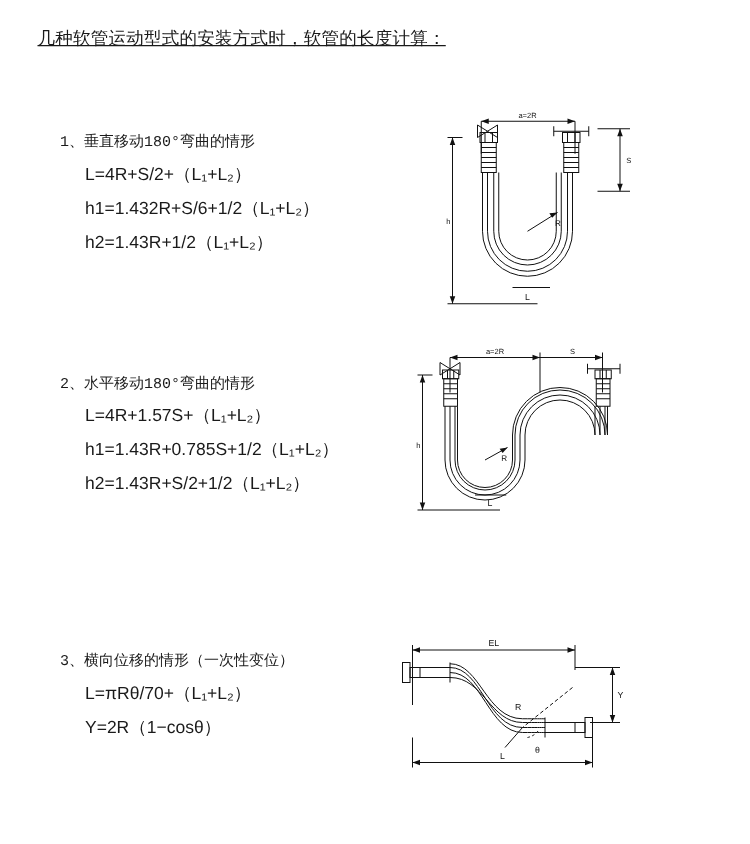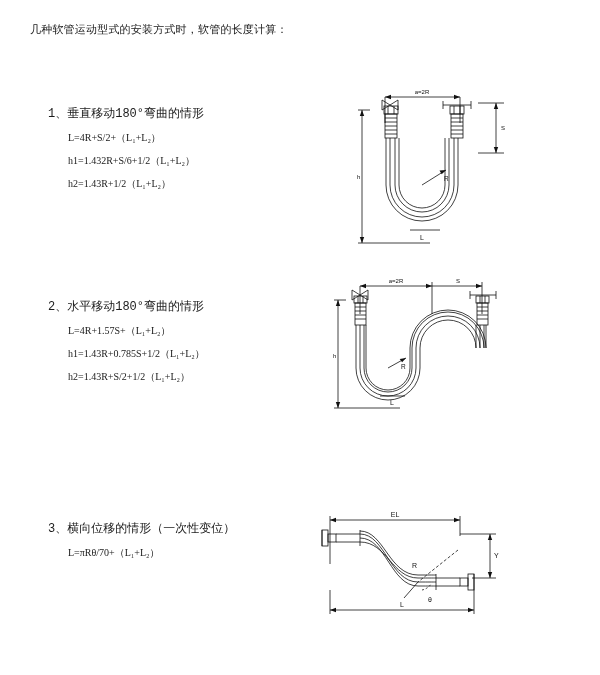--- a/index.html
+++ b/index.html
@@ -16,23 +16,24 @@
     overflow: hidden;
   }
   .page {
     position: absolute;
     inset: 0;
   }
   .heading {
     position: absolute;
     left: 30px;
     top: 22px;
-    font-size: 11px;
+    font-size: 14px;
     letter-spacing: 0.2px;
     white-space: nowrap;
+    text-decoration: underline;
   }
   .section {
     position: absolute;
     left: 0;
     width: 600px;
   }
   .sec1 { top: 105px; }
   .sec2 { top: 298px; }
   .sec3 { top: 520px; }
 
@@ -42,25 +43,24 @@
     top: 0;
     width: 250px;
   }
   .sec-title {
     font-size: 12px;
     white-space: nowrap;
     margin-bottom: 9px;
     font-family: Liberation Mono, monospace;
   }
   .formula {
-    font-size: 10px;
+    font-size: 14px;
     white-space: nowrap;
     margin-left: 20px;
     margin-bottom: 9px;
-    font-family: Liberation Serif, serif;
   }
   .fig {
     position: absolute;
     top: -30px;
     left: 300px;
   }
   .fig svg { display: block; }
 </style>
 </head>
 <body>
@@ -211,20 +211,21 @@
           <text x="92" y="137" font-size="7" fill="#111" stroke="none" text-anchor="middle" font-family="Liberation Sans, sans-serif">L</text>
         </g>
       </svg>
     </div>
   </div>
 
   <div class="section sec3">
     <div class="text-col">
       <div class="sec-title">3、横向位移的情形（一次性变位）</div>
       <div class="formula">L=πRθ/70+（L₁+L₂）</div>
+      <div class="formula">Y=2R（1−cosθ）</div>
     </div>
 
     <div class="fig">
       <svg width="260" height="140" viewBox="0 0 260 140">
         <g stroke="#111" fill="none" stroke-width="0.8">
 
           <line x1="30" y1="30" x2="160" y2="30"></line>
           <path d="M30 30 l6 -2.2 v4.4 z" fill="#111" stroke="none"></path>
           <path d="M160 30 l-6 -2.2 v4.4 z" fill="#111" stroke="none"></path>
           <line x1="30" y1="26" x2="30" y2="74"></line>

